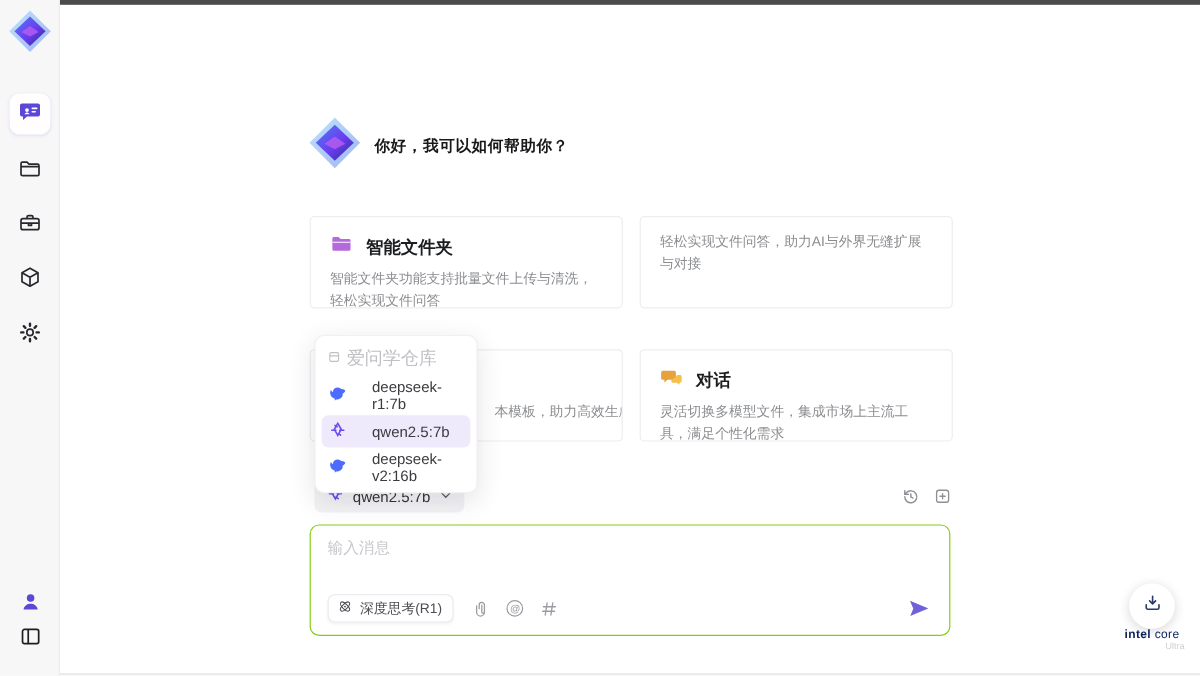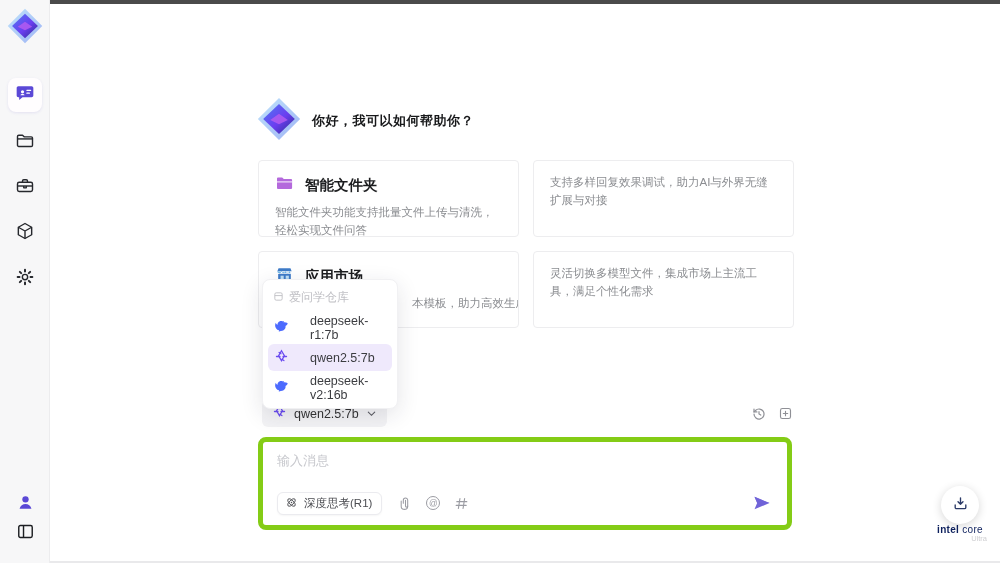--- a/index.html
+++ b/index.html
@@ -23,47 +23,47 @@
   .bottom-line { position:absolute; left:0; bottom:0; width:1000px; height:2px; background:#e9e9eb; }
 
   
   .hero { position:absolute; left:257px; top:97px; display:flex; align-items:center; gap:11px; }
   .hero-title { font-size:13px; font-weight:bold; color:#17181a; letter-spacing:.5px; }
 
   
   .cards { position:absolute; left:258px; top:160px; width:536px;
            display:grid; grid-template-columns:261px 261px; column-gap:14px; row-gap:14px; }
   .card { background:#fff; border:1px solid #ededef; border-radius:4px;
-          padding:13px 16px; height:77px; overflow:hidden; }
+          padding:13px 16px; height:77px; overflow:hidden;margin-top:20px; }
   .card-head { display:flex; align-items:center; gap:11px; margin-bottom:7px; }
   .card-title { font-size:14.5px; font-weight:bold; color:#1c1d1f; }
   .card-desc { font-size:11.5px; line-height:1.55; color:#8b8d91; }
   .card-desc.fragment { white-space:nowrap; padding-left:137px; }
 
   
   .dropdown { position:absolute; left:262px; top:279px; width:136px; z-index:10;
               background:#fff; border:1px solid #f1f1f3; border-radius:8px;
               box-shadow:0 6px 22px rgba(30,30,60,.12); padding:7px 5px 7px; }
   .dd-header { display:flex; align-items:center; gap:5px; padding:2px 5px 5px;
-               font-size:12px; color:#bfbfc4; }
+               font-size:15px; color:#bfbfc4; }
   .dd-item { display:flex; align-items:center; gap:21px; height:27px; margin-top:3px;
              padding:0 6px; border-radius:6px; font-size:12.5px; color:#3b3c40; cursor:pointer; }
   .dd-item.selected { background:#efe9fc; }
 
   
   .model-chip { position:absolute; left:262px; top:400px; height:27px; z-index:4;
                 display:inline-flex; align-items:center; gap:7px; padding:0 10px;
                 background:#f3f3f5; border-radius:6px; cursor:pointer; }
   .model-chip .label { font-size:12.5px; color:#333; }
   .top-icons { position:absolute; left:750px; top:405px; display:flex; gap:10px; z-index:4; }
   .top-icons .tic { width:17px; height:17px; display:flex; align-items:center; justify-content:center; cursor:pointer; }
 
   
   .composer { position:absolute; left:258px; top:437px; width:534px; height:93px;
-              background:#fff; border:5px solid #84cc16; border-radius:8px; z-index:4; }
+              background:#fff; border:1px solid #84cc16; border-radius:8px; z-index:4; }
   .composer textarea { position:absolute; left:14px; top:10px; width:480px; height:42px;
               border:none; outline:none; resize:none; background:transparent;
               font-family:inherit; font-size:13px; color:#333; }
   .composer textarea::placeholder { color:#c7c8cd; }
   .composer-row { position:absolute; left:14px; right:14px; bottom:10px; height:24px;
                   display:flex; align-items:center; }
   .deep-pill { display:inline-flex; align-items:center; gap:6px; padding:3px 9px 3px 7px;
                border:1px solid #ebebef; border-radius:6px; background:#fff;
                box-shadow:0 1px 2px rgba(0,0,0,.04); font-size:11.5px; color:#4c4d52; cursor:pointer;justify-content:center; }
   .c-icons { display:flex; align-items:center; gap:12px; margin-left:15px; }
@@ -202,40 +202,49 @@
           <path d="M2.5 6c0-.9.7-1.6 1.6-1.6h5l2 2h8.9c.9 0 1.6.7 1.6 1.6v9.4c0 .9-.7 1.6-1.6 1.6H4.1c-.9 0-1.6-.7-1.6-1.6z" fill="#b469dc"></path>
           <path d="M2.5 10h19" stroke="#fff" stroke-width="1.2"></path>
         </svg>
       </span>
       <span class="card-title">智能文件夹</span>
     </div>
     <div class="card-desc">智能文件夹功能支持批量文件上传与清洗，轻松实现文件问答</div>
   </div>
 
   <div class="card">
-    <div class="card-desc">支持多样回复效果调试，助力AI与外界无缝扩展与对接</div>
+    <div class="card-desc">轻松实现文件问答，助力AI与外界无缝扩展与对接</div>
   </div>
 
   <div class="card">
     <div class="card-head">
       <span>
         <svg viewBox="0 0 24 24" width="19" height="19">
           <path d="M3 8l1.5-4h15L21 8z" fill="#3e7bc8"></path>
           <path d="M3 8c0 1.4 1.1 2.5 2.5 2.5S8 9.4 8 8s1.1 2.5 2.5 2.5S13 9.4 13 8s1.1 2.5 2.5 2.5S18 9.4 18 8s1.1 2.5 2.5 2.5" fill="#6fb6e8"></path>
           <rect x="4" y="11" width="16" height="9" rx="1" fill="#3e7bc8"></rect>
           <rect x="7" y="13.5" width="4" height="6.5" fill="#bfe0f5"></rect>
           <rect x="13.5" y="13.5" width="4" height="4" fill="#bfe0f5"></rect>
         </svg>
       </span>
       <span class="card-title">应用市场</span>
     </div>
     <div class="card-desc fragment">本模板，助力高效生成多</div>
   </div>
 
   <div class="card">
+    <div class="card-head">
+      <span>
+        <svg viewBox="0 0 24 24" width="19" height="19">
+          <path d="M3 5h12c1 0 1.8.8 1.8 1.8v6c0 1-.8 1.8-1.8 1.8H8l-3.4 2.8V14.6H3c-1 0-1.8-.8-1.8-1.8v-6C1.2 5.8 2 5 3 5z" fill="#e8a23d"></path>
+          <path d="M18.5 9.5h2.6c.9 0 1.7.7 1.7 1.7v4.6c0 .9-.8 1.7-1.7 1.7h-.6v2.3l-2.8-2.3h-4.2c-.9 0-1.7-.8-1.7-1.7v-.6" fill="#f5c04a"></path>
+        </svg>
+      </span>
+      <span class="card-title">对话</span>
+    </div>
     <div class="card-desc">灵活切换多模型文件，集成市场上主流工具，满足个性化需求</div>
   </div>
 </div>
 
 <div class="dropdown">
   <div class="dd-header">
     <span>
       <svg viewBox="0 0 24 24" width="11" height="11" fill="none" stroke="#bfbfc4" stroke-width="2">
         <rect x="4" y="4" width="16" height="16" rx="3"></rect>
           <path d="M4 10h16"></path>

